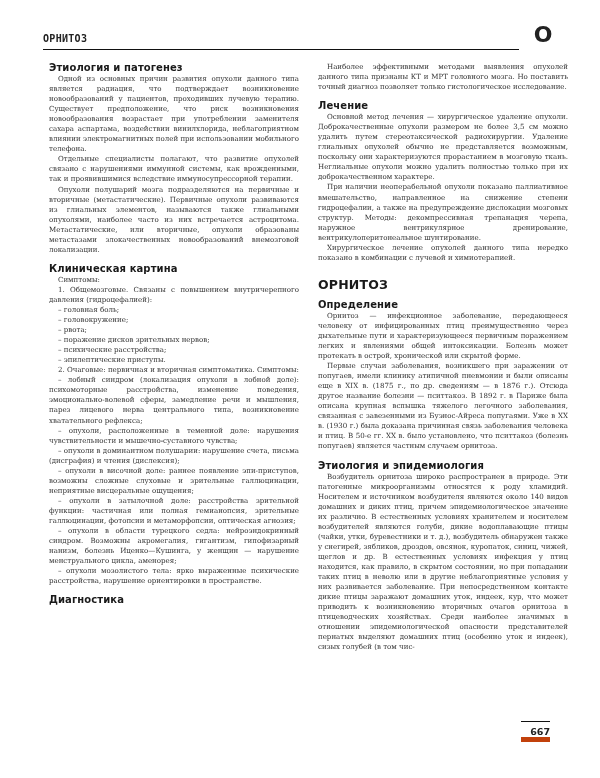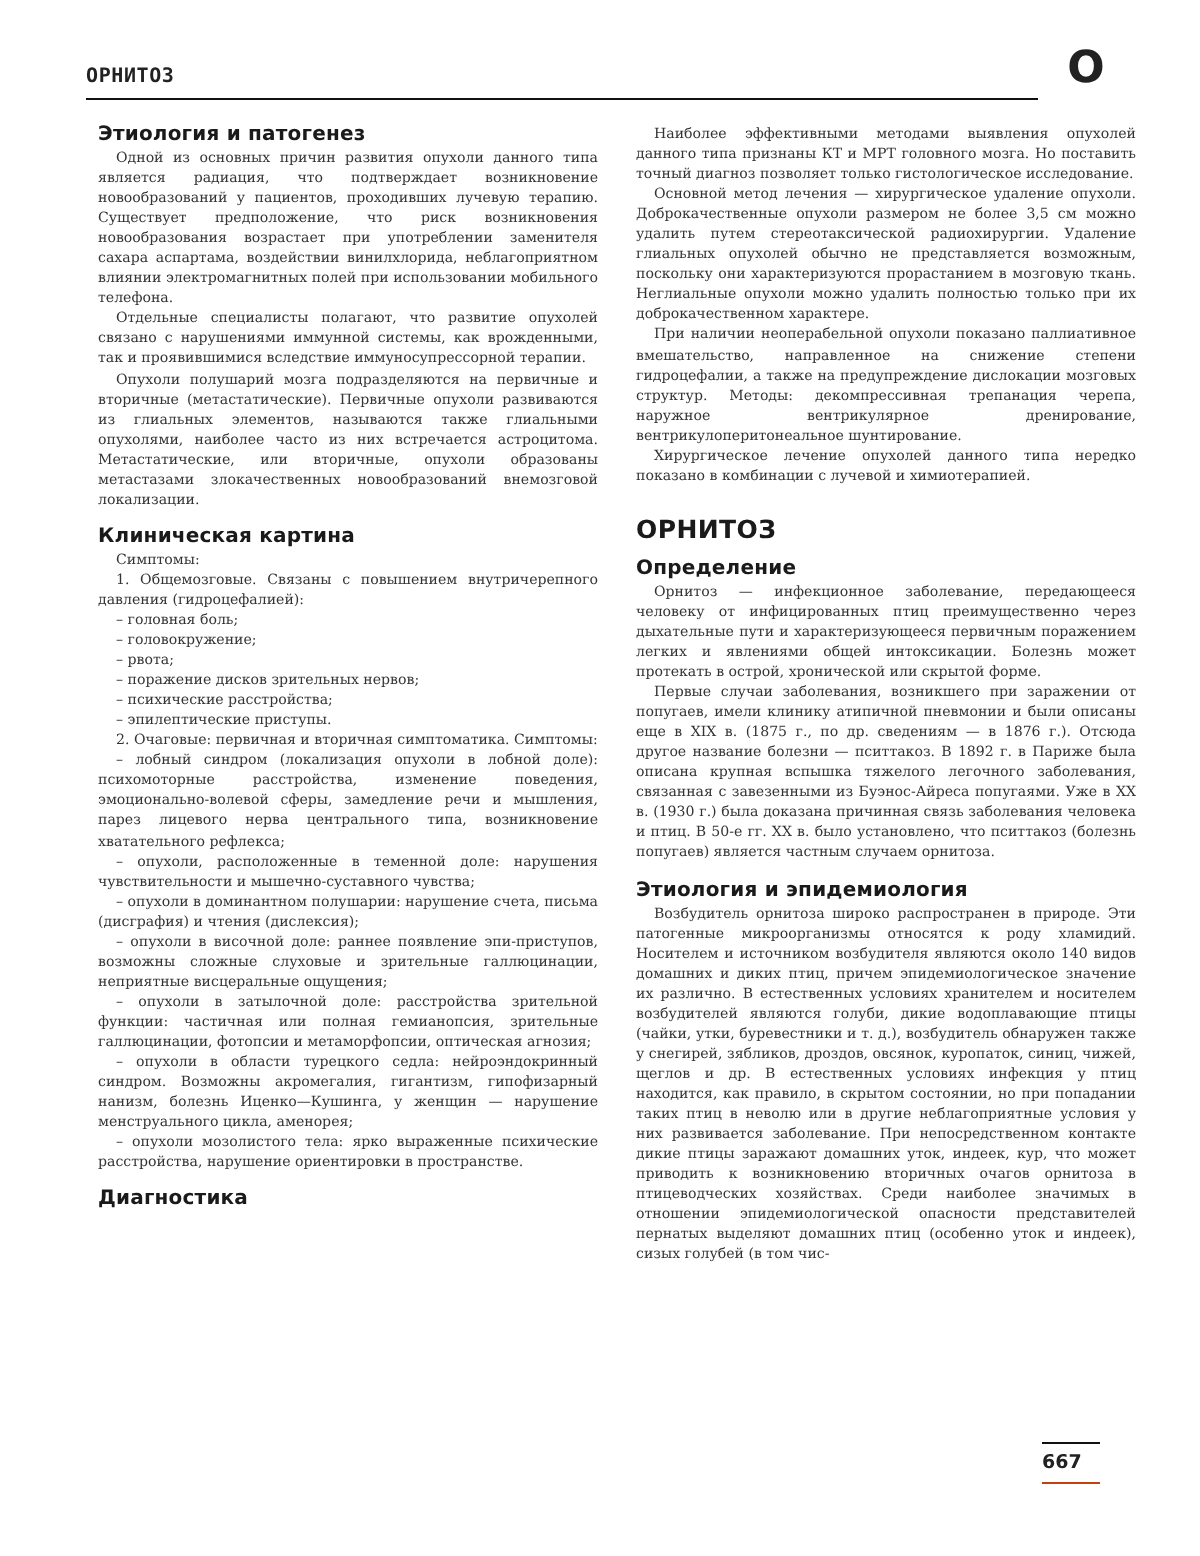--- a/index.html
+++ b/index.html
@@ -40,22 +40,22 @@
     h2.subhead.spaced { margin-top: 8px; }
 
     h1.title {
       font-family: "DejaVu Sans", "Liberation Sans", sans-serif;
       font-weight: bold; font-size: 12.5px; line-height: 16px; color: #1a1a1a;
       margin: 14px 0 6px 0; text-align: left; letter-spacing: 0.2px;
     }
 
     .page-number {
       position: absolute; left: 521px; top: 721px; width: 29px;
-      border-top: 1px solid #111; border-bottom: 1px solid #c2410c;
-      height: 21px; text-align: left;
+      border-top: 1px solid #111; border-bottom: 5px solid #c2410c;
+      height: 21px; text-align: right;
       font-family: "DejaVu Sans", "Liberation Sans", sans-serif;
       font-weight: bold; font-size: 9.5px; line-height: 19px; color: #222;
     }
   </style>
 </head>
 <body>
 
 <div class="running-head">
   <span class="rh-title">ОРНИТОЗ</span>
 </div>
@@ -84,20 +84,21 @@
   <p class="item">– опухоли в затылочной доле: расстройства зрительной функции: частичная или полная гемианопсия, зрительные галлюцинации, фотопсии и метаморфопсии, оптическая агнозия;</p>
   <p class="item">– опухоли в области турецкого седла: нейроэндокринный синдром. Возможны акромегалия, гигантизм, гипофизарный нанизм, болезнь Иценко—Кушинга, у женщин — нарушение менструального цикла, аменорея;</p>
   <p class="item">– опухоли мозолистого тела: ярко выраженные психические расстройства, нарушение ориентировки в пространстве.</p>
 
   <h2 class="subhead spaced">Диагностика</h2>
 </div>
 
 <div class="col right">
   <p>Наиболее эффективными методами выявления опухолей данного типа признаны КТ и МРТ головного мозга. Но поставить точный диагноз позволяет только гистологическое исследование.</p>
 
+  <h2 class="subhead spaced">Лечение</h2>
   <p>Основной метод лечения — хирургическое удаление опухоли. Доброкачественные опухоли размером не более 3,5 см можно удалить путем стереотаксической радиохирургии. Удаление глиальных опухолей обычно не представляется возможным, поскольку они характеризуются прорастанием в мозговую ткань. Неглиальные опухоли можно удалить полностью только при их доброкачественном характере.</p>
   <p>При наличии неоперабельной опухоли показано паллиативное вмешательство, направленное на снижение степени гидроцефалии, а также на предупреждение дислокации мозговых структур. Методы: декомпрессивная трепанация черепа, наружное вентрикулярное дренирование, вентрикулоперитонеальное шунтирование.</p>
   <p>Хирургическое лечение опухолей данного типа нередко показано в комбинации с лучевой и химиотерапией.</p>
 
   <h1 class="title">ОРНИТОЗ</h1>
 
   <h2 class="subhead">Определение</h2>
   <p>Орнитоз — инфекционное заболевание, передающееся человеку от инфицированных птиц преимущественно через дыхательные пути и характеризующееся первичным поражением легких и явлениями общей интоксикации. Болезнь может протекать в острой, хронической или скрытой форме.</p>
   <p>Первые случаи заболевания, возникшего при заражении от попугаев, имели клинику атипичной пневмонии и были описаны еще в XIX в. (1875 г., по др. сведениям — в 1876 г.). Отсюда другое название болезни — пситтакоз. В 1892 г. в Париже была описана крупная вспышка тяжелого легочного заболевания, связанная с завезенными из Буэнос-Айреса попугаями. Уже в XX в. (1930 г.) была доказана причинная связь заболевания человека и птиц. В 50-е гг. XX в. было установлено, что пситтакоз (болезнь попугаев) является частным случаем орнитоза.</p>
 

